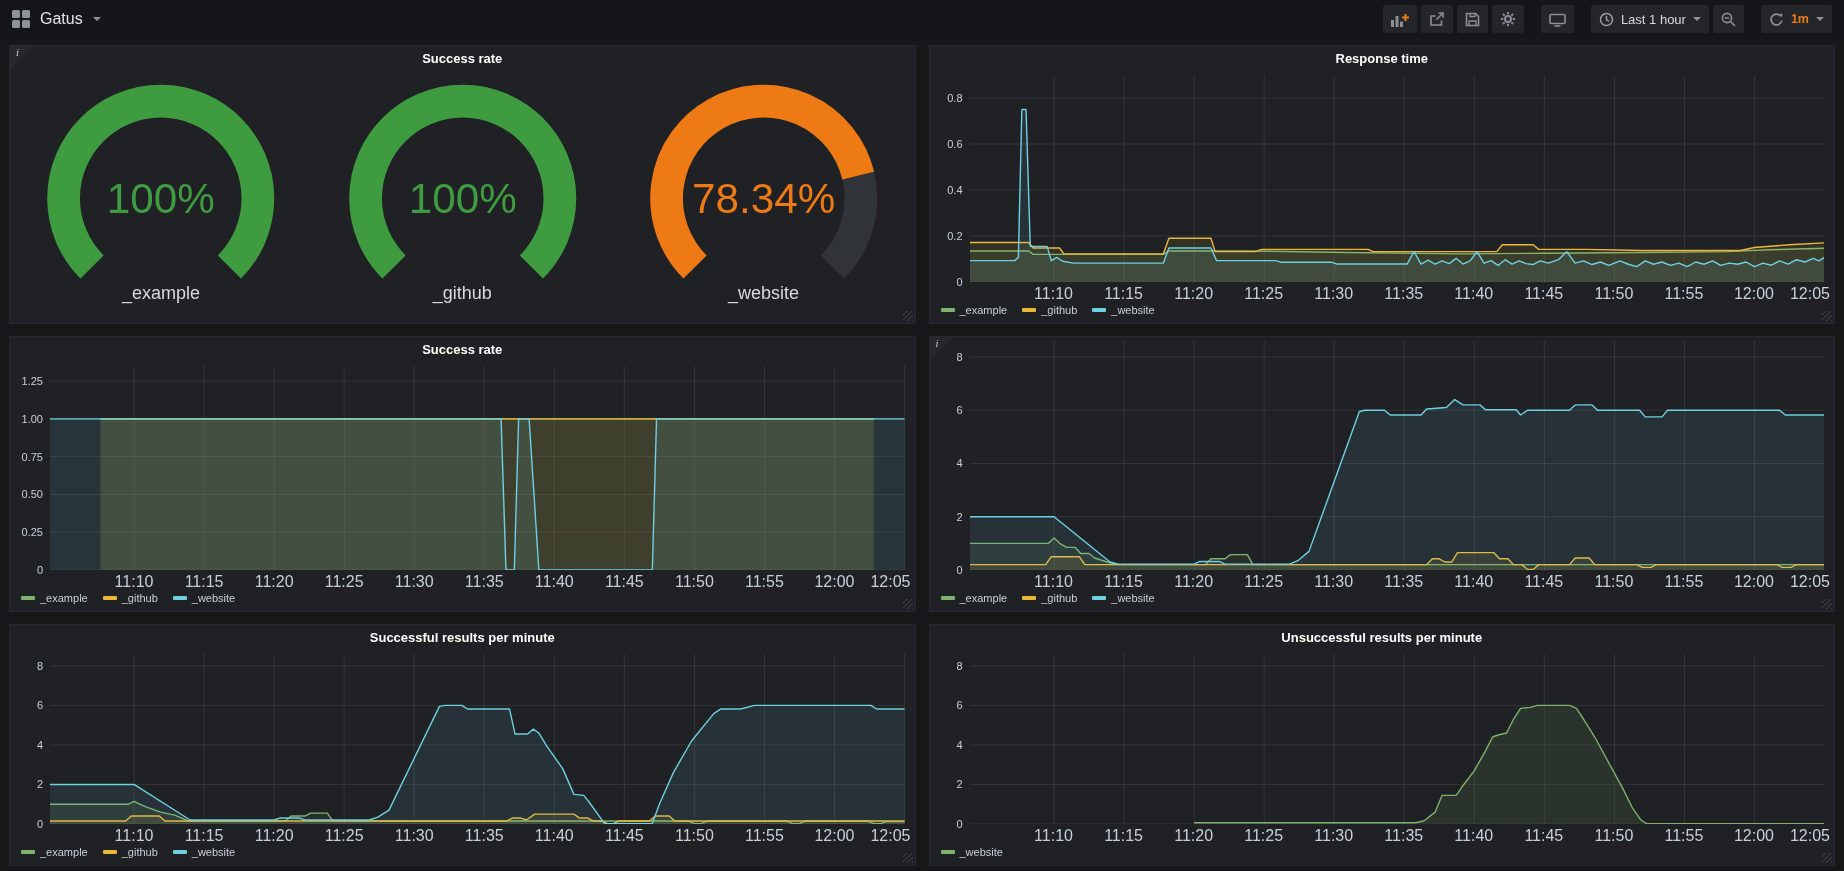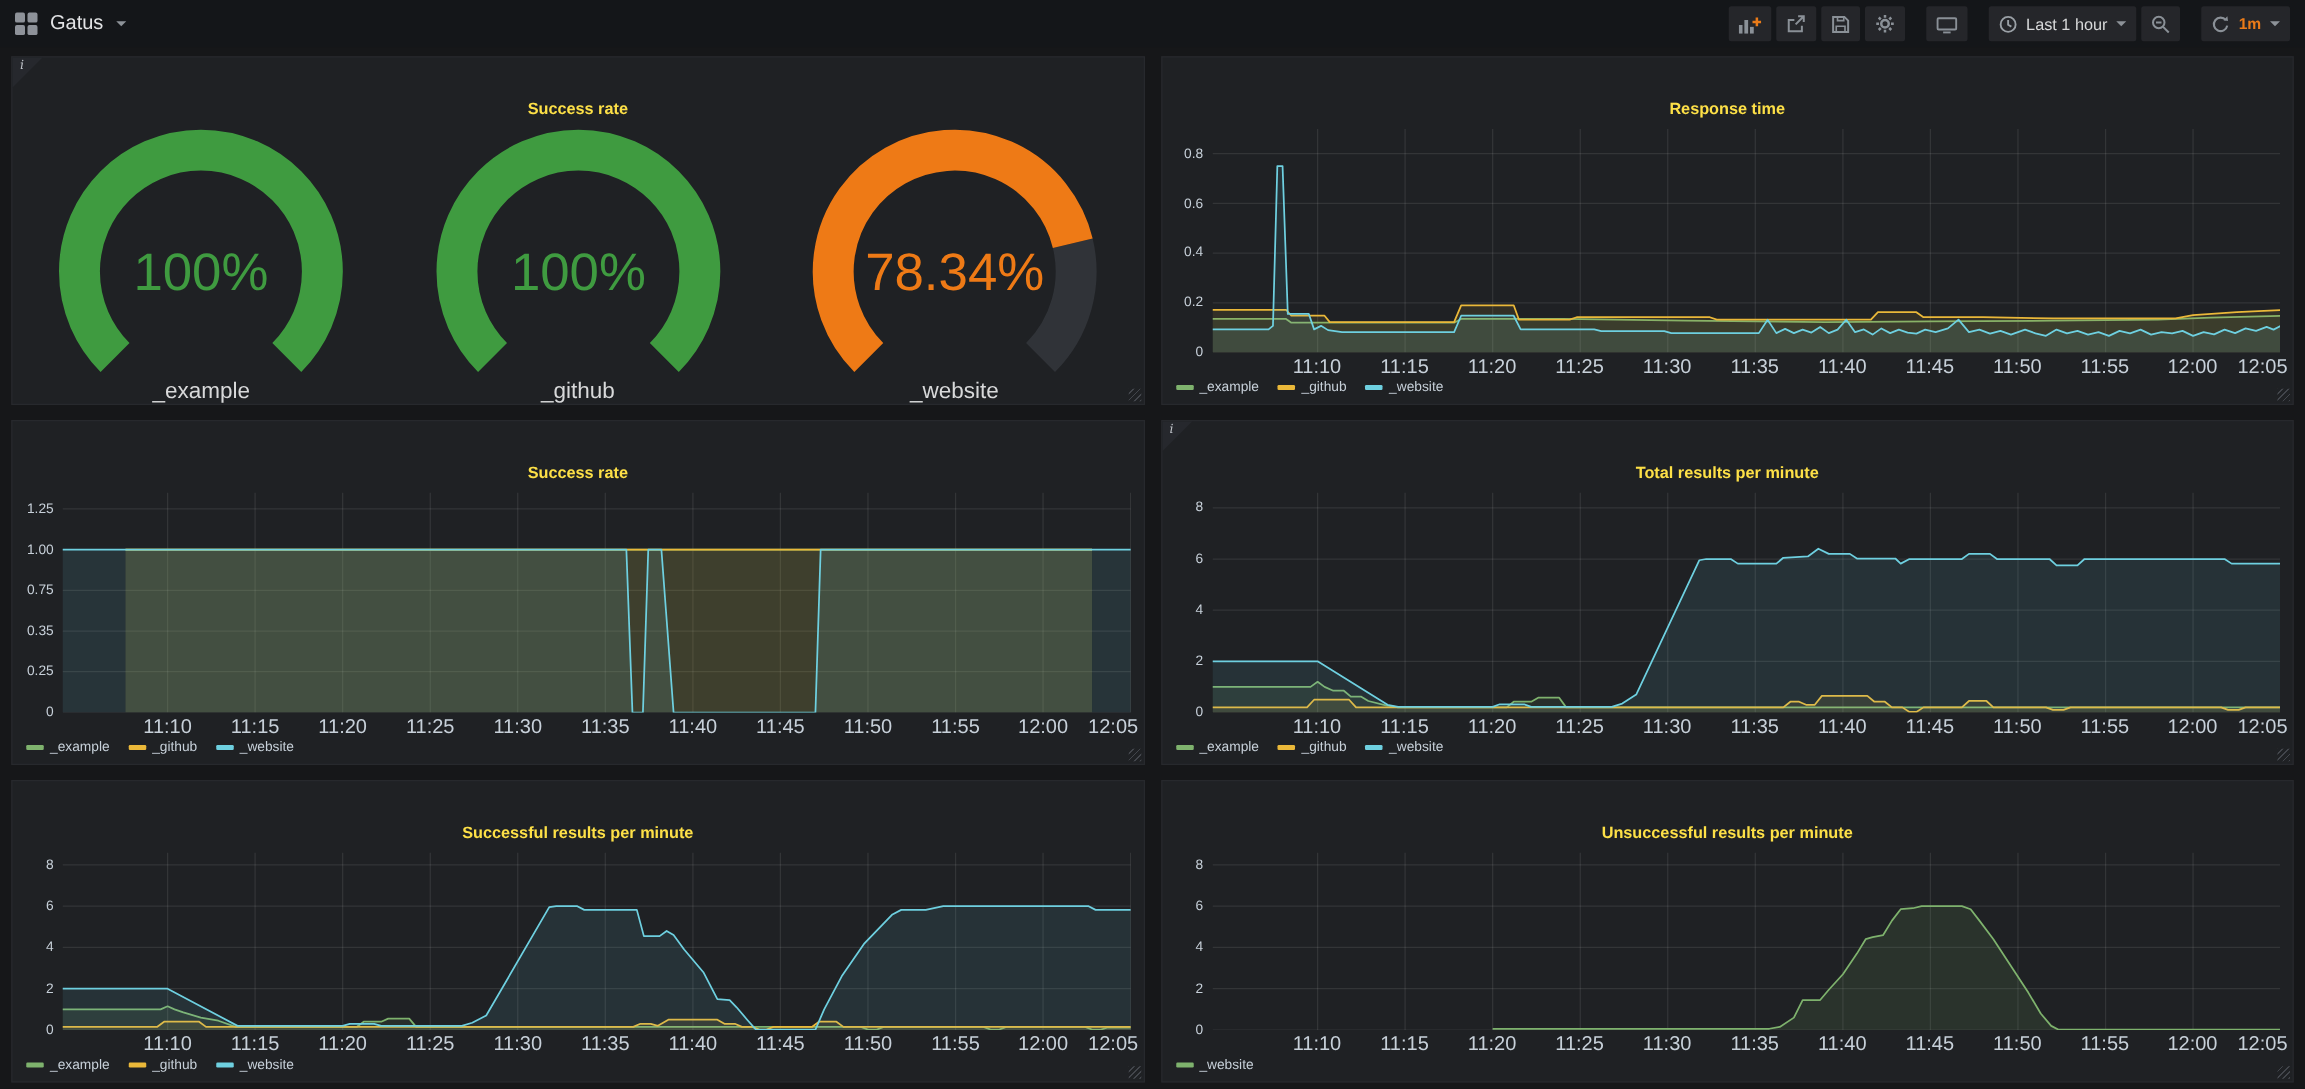--- a/index.html
+++ b/index.html
@@ -24,21 +24,21 @@
   .nav-btn svg { display:block; }
   .nav-gap { width:9px; }
   .time-label { color:#d8d9da; font-size:13px; }
   .interval-label { color:#eb7b18; font-weight:700; font-size:12.5px; }
   
   .dashboard { padding:7px 9px; display:grid; grid-template-columns:1fr 1fr;
                grid-template-rows:279px 276px 242px; gap:12px 13px; }
   .panel { background:#1f2124; border:1px solid #27292d; position:relative;
            display:flex; flex-direction:column; overflow:hidden; }
   .panel-title { height:25px; flex:none; display:flex; align-items:center; justify-content:center;
-                 font-size:13px; font-weight:700; color:#fde047; cursor:pointer;margin-top:28px; }
+                 font-size:13px; font-weight:700; color:#ffffff; cursor:pointer; }
   .info-corner { position:absolute; top:0; left:0; width:0; height:0;
                  border-top:24px solid #26282d; border-right:24px solid transparent; }
   .info-i { position:absolute; top:2px; left:6px; font-size:10px; line-height:1; font-style:italic;
             font-family:"DejaVu Serif",serif; color:#c0c4ca; }
   .resize-handle { position:absolute; right:2px; bottom:2px; width:10px; height:10px; cursor:nwse-resize;
                    background:repeating-linear-gradient(135deg,transparent,transparent 2.5px,#43464c 2.5px,#43464c 3.5px); }
   
   .gauge-row { flex:1; display:flex; align-items:center; justify-content:space-around; padding:0 12px 10px;gap:23px; }
   .gauge-cell { flex:1; display:flex; flex-direction:column; align-items:center; }
   .gauge-svg { height:207px; }
@@ -240,21 +240,21 @@
     <div class="resize-handle"></div>
   </div>
 
   <div class="panel">
     <div class="panel-title">Success rate</div>
     <div class="chart">
       <div class="chart-body">
         <div class="y-axis">
             <div class="y-tick" style="top: 100%;">0</div>
             <div class="y-tick" style="top: 81.4815%;">0.25</div>
-            <div class="y-tick" style="top: 62.963%;">0.35</div>
+            <div class="y-tick" style="top: 62.963%;">0.50</div>
             <div class="y-tick" style="top: 44.4444%;">0.75</div>
             <div class="y-tick" style="top: 25.9259%;">1.00</div>
             <div class="y-tick" style="top: 7.40741%;">1.25</div>
           </div>
         <div class="plot">
             <svg viewBox="0 0 1000 300" preserveAspectRatio="none">
               <line class="grid-line" x1="0" x2="1000" y1="300.0" y2="300.0" vector-effect="non-scaling-stroke"></line>
               <line class="grid-line" x1="0" x2="1000" y1="244.4" y2="244.4" vector-effect="non-scaling-stroke"></line>
               <line class="grid-line" x1="0" x2="1000" y1="188.9" y2="188.9" vector-effect="non-scaling-stroke"></line>
               <line class="grid-line" x1="0" x2="1000" y1="133.3" y2="133.3" vector-effect="non-scaling-stroke"></line>
@@ -309,21 +309,20 @@
             <span>_website</span>
           </div>
         </div>
     </div>
     <div class="resize-handle"></div>
   </div>
 
   <div class="panel">
     <div class="info-corner"></div>
     <div class="info-i">i</div>
-    <div class="panel-title">Total results per minute</div>
     <div class="chart">
       <div class="chart-body">
         <div class="y-axis">
             <div class="y-tick" style="top: 100%;">0</div>
             <div class="y-tick" style="top: 76.7442%;">2</div>
             <div class="y-tick" style="top: 53.4884%;">4</div>
             <div class="y-tick" style="top: 30.2326%;">6</div>
             <div class="y-tick" style="top: 6.97674%;">8</div>
           </div>
         <div class="plot">

